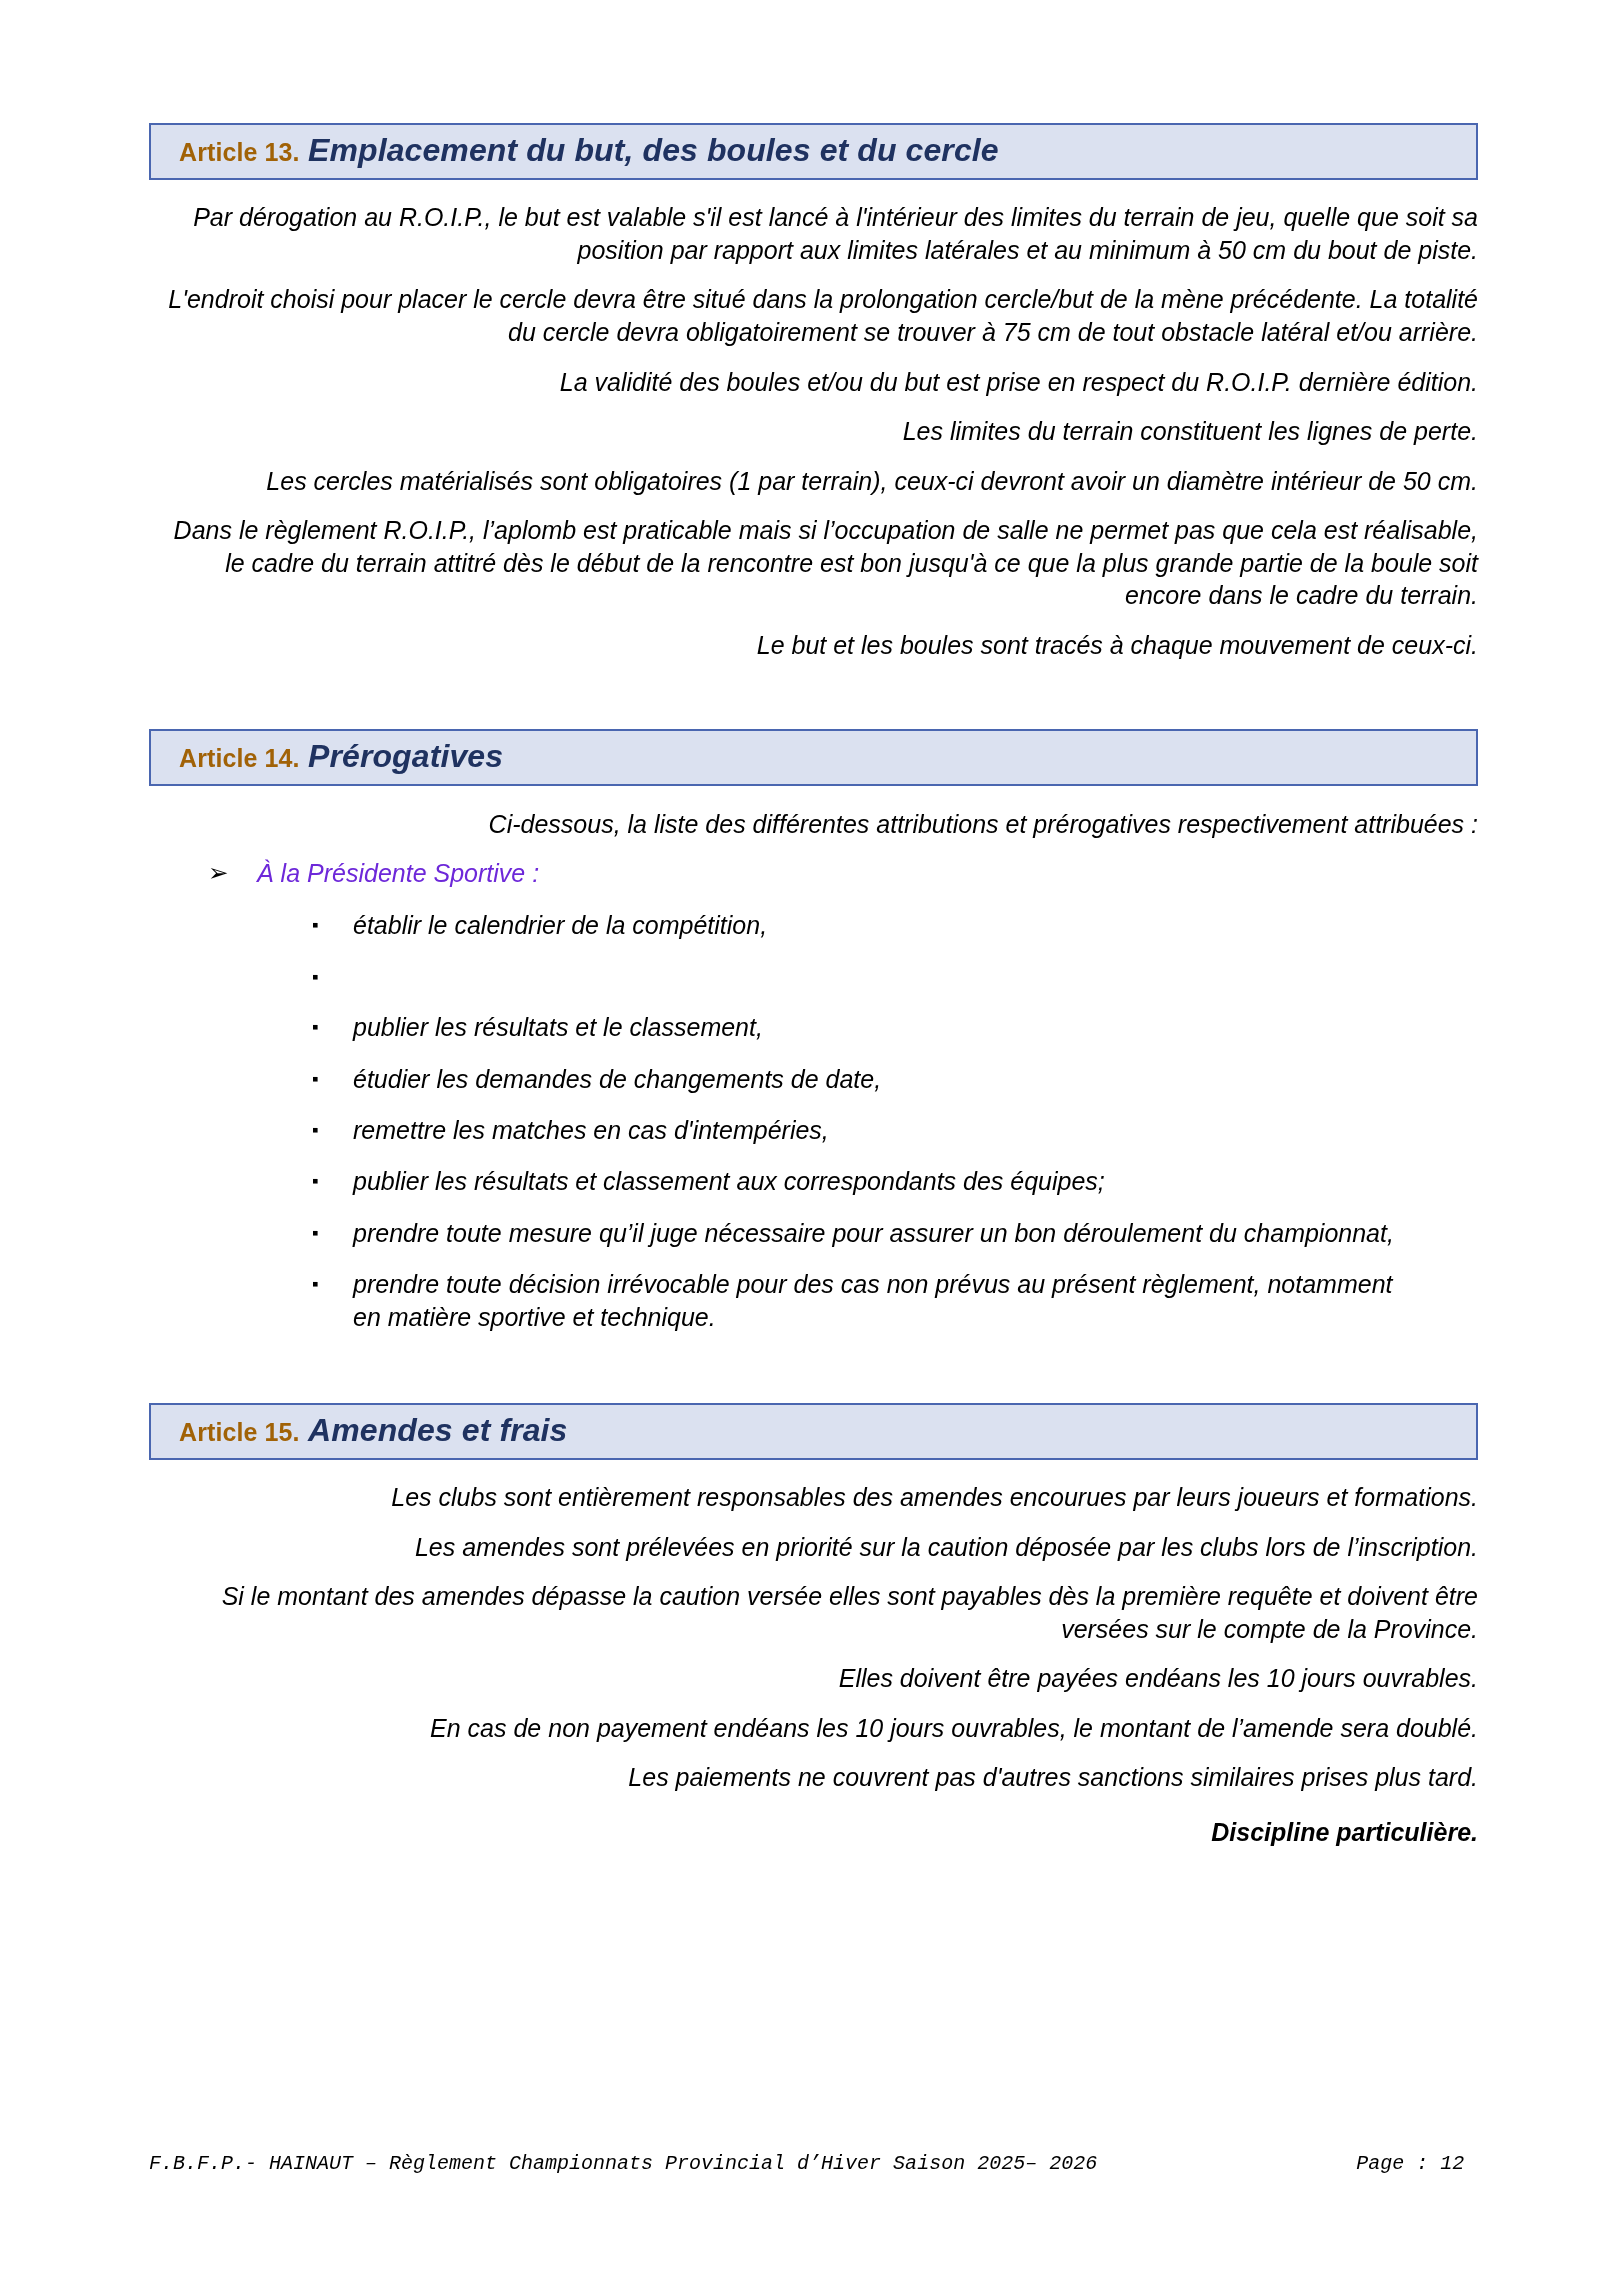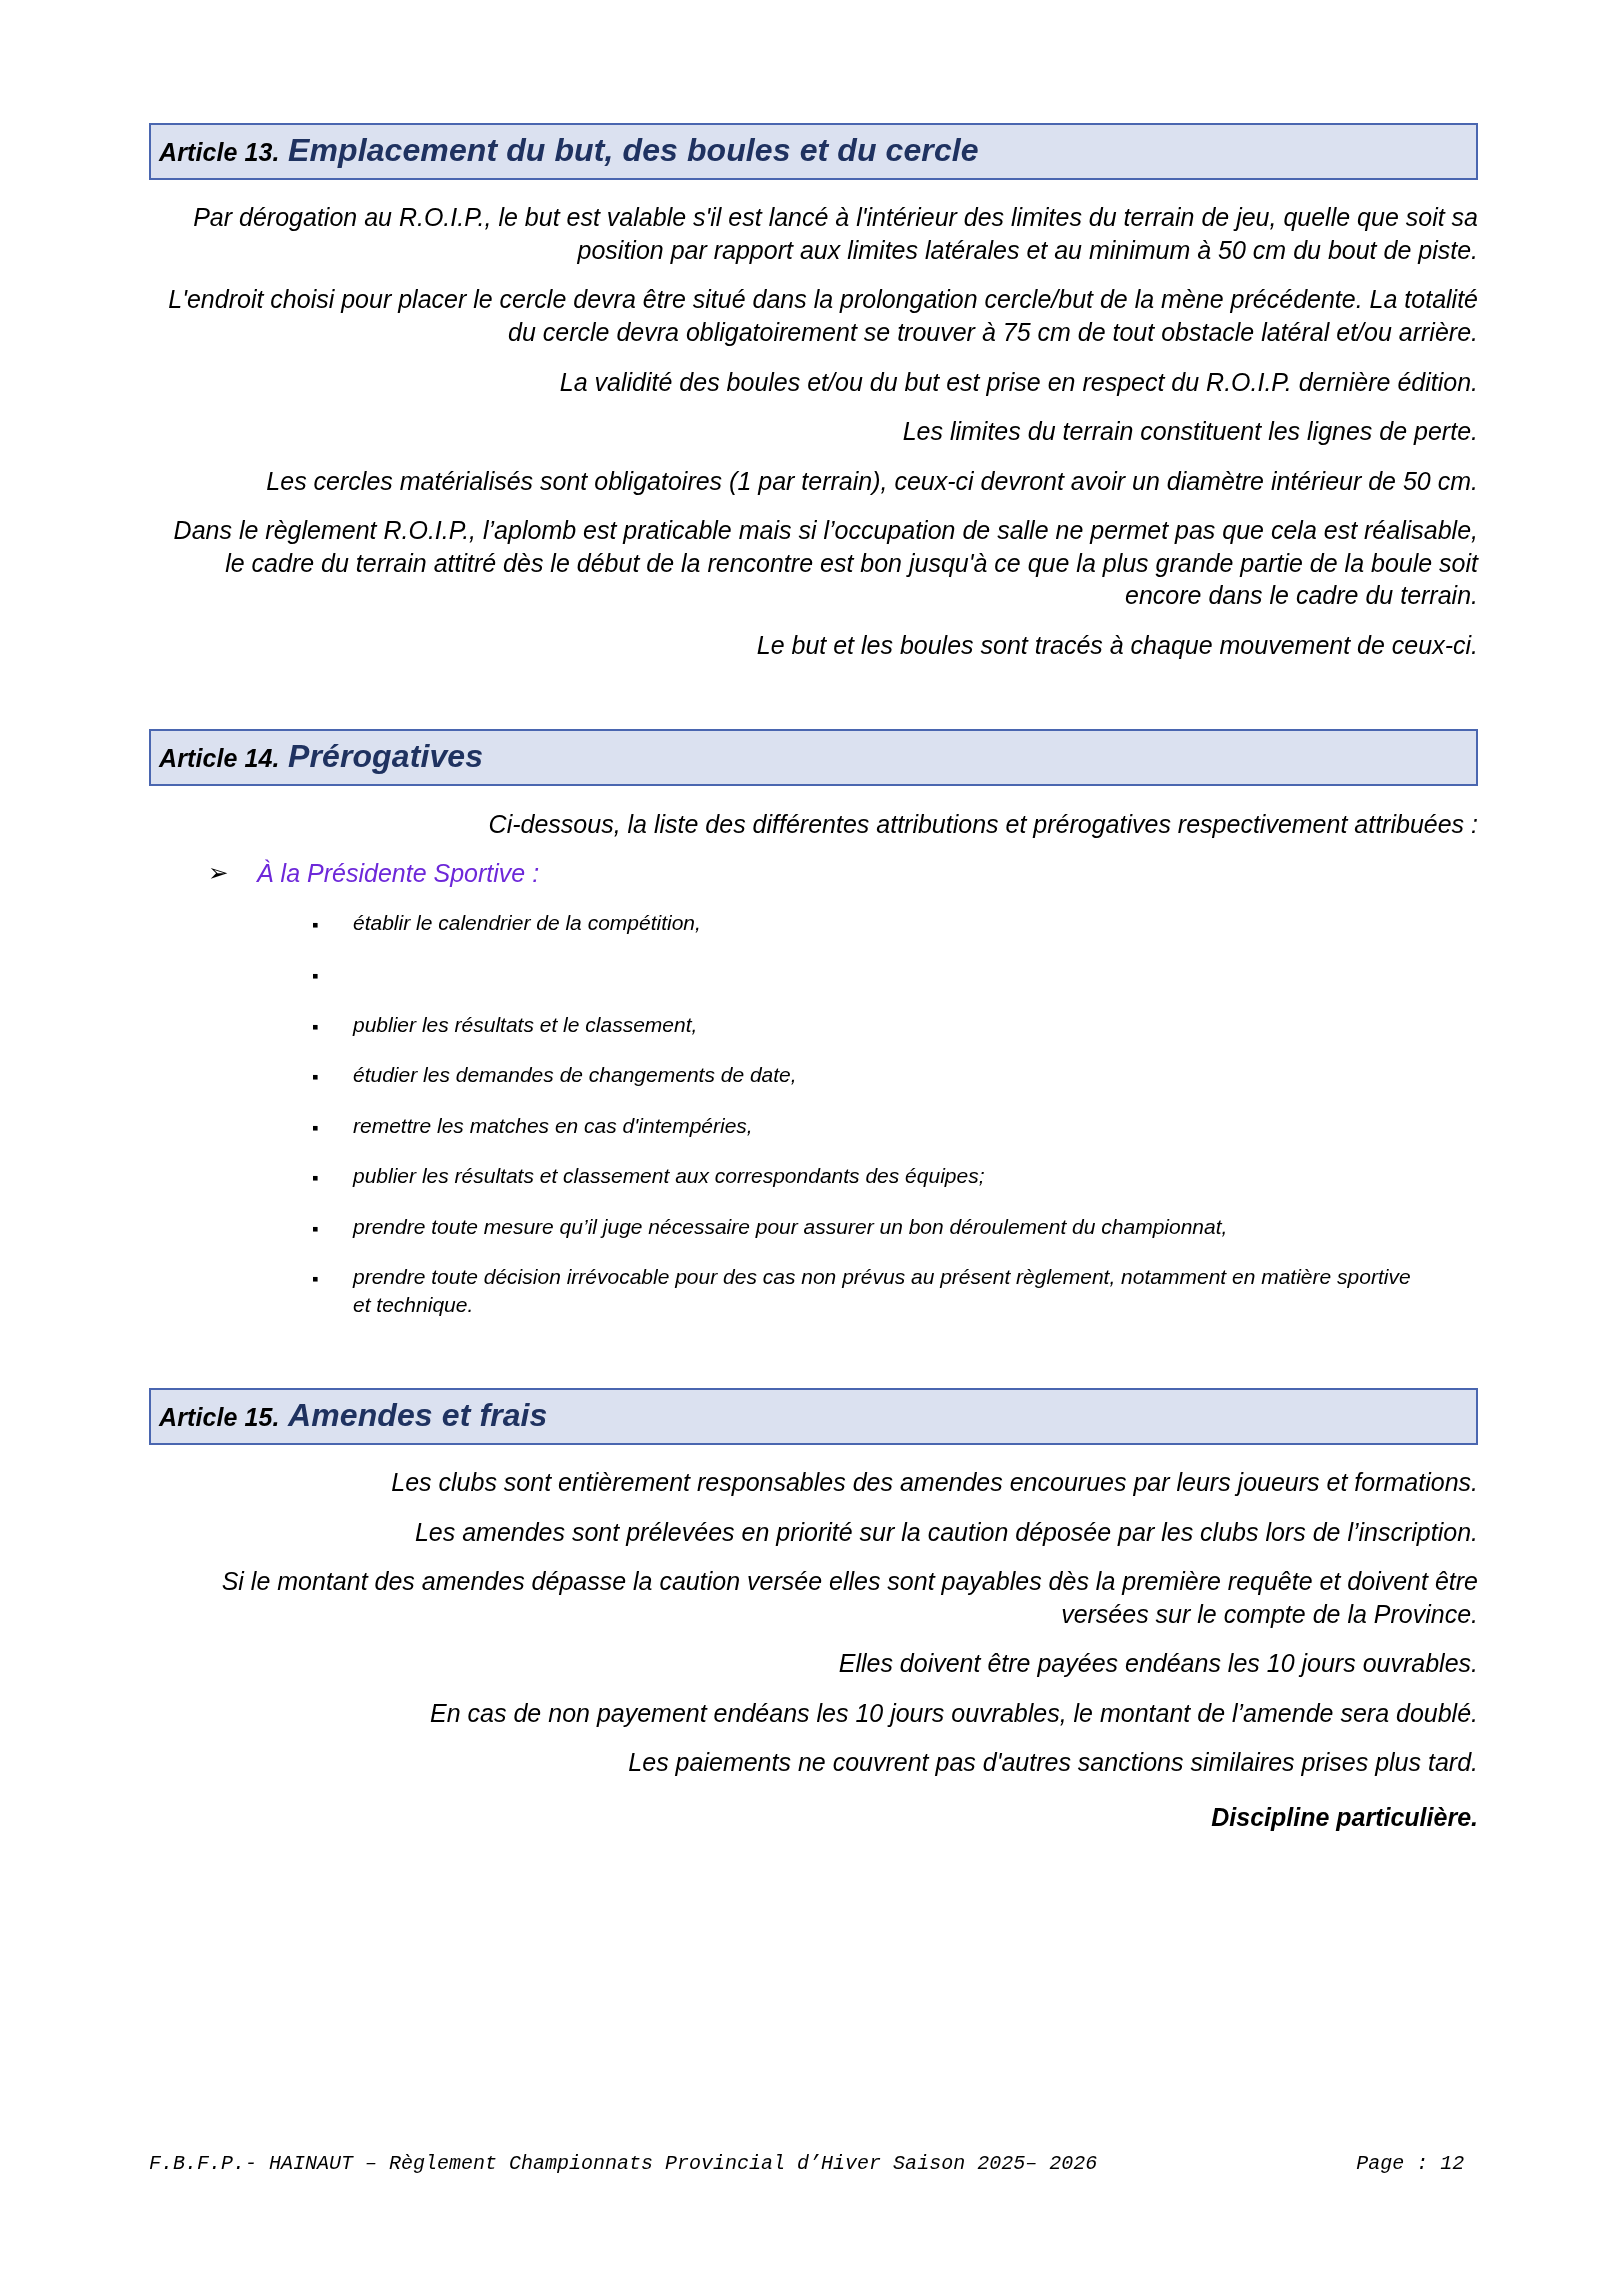--- a/index.html
+++ b/index.html
@@ -29,26 +29,25 @@
     border: 2.9px solid #4a66b0;
     background: #dbe1f0;
     padding: 6.9px 0 8.8px 0;
     margin: 0 0 21.6px 0;
     box-sizing: border-box;
     display: flex;
     align-items: baseline;
   }
   .article-heading .art-num {
     flex: 0 0 auto;
-    padding-left: 8px;
+    padding-left: 28px;
     width: 129px;
     font-size: 25px;
     font-weight: bold;
-    font-style: italic;
-    color: #000000;
+    color: #a16207;
     letter-spacing: 0.1px;
   }
   .article-heading .art-title {
     flex: 1 1 auto;
     font-size: 32px;
     font-weight: bold;
     font-style: italic;
     color: #1f3260;
     letter-spacing: 0.1px;
   }
@@ -96,21 +95,21 @@
   .list-l2 .bullet {
     flex: 0 0 auto;
     width: 41px;
     font-size: 18.6px;
     font-style: normal;
     color: #000000;
     line-height: 1.72;
   }
   .list-l2 .item-text {
     flex: 1 1 auto;
-    font-size: 21px;
+    font-size: 25px;
     font-style: italic;
     line-height: 1.31;
     color: #000000;
     max-width: 1068px;
   }
 
   .section-gap {
     height: 51px;
   }
 

